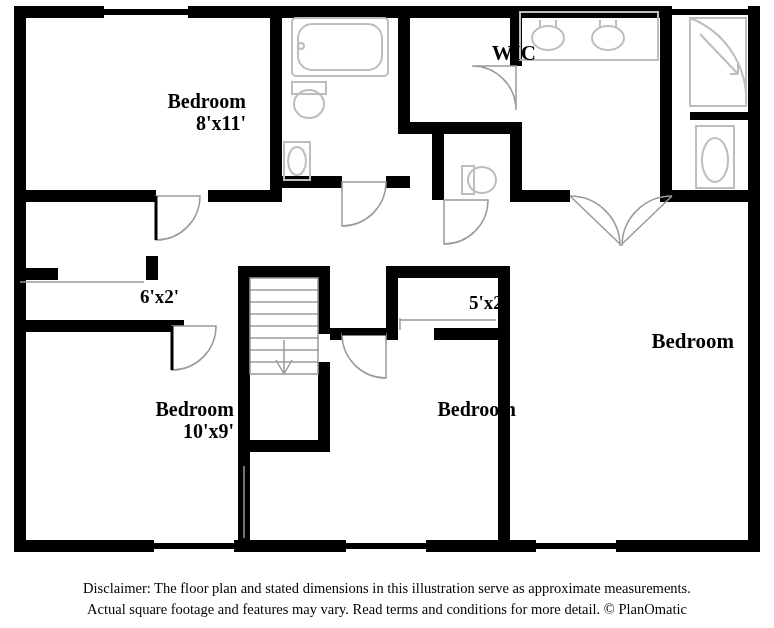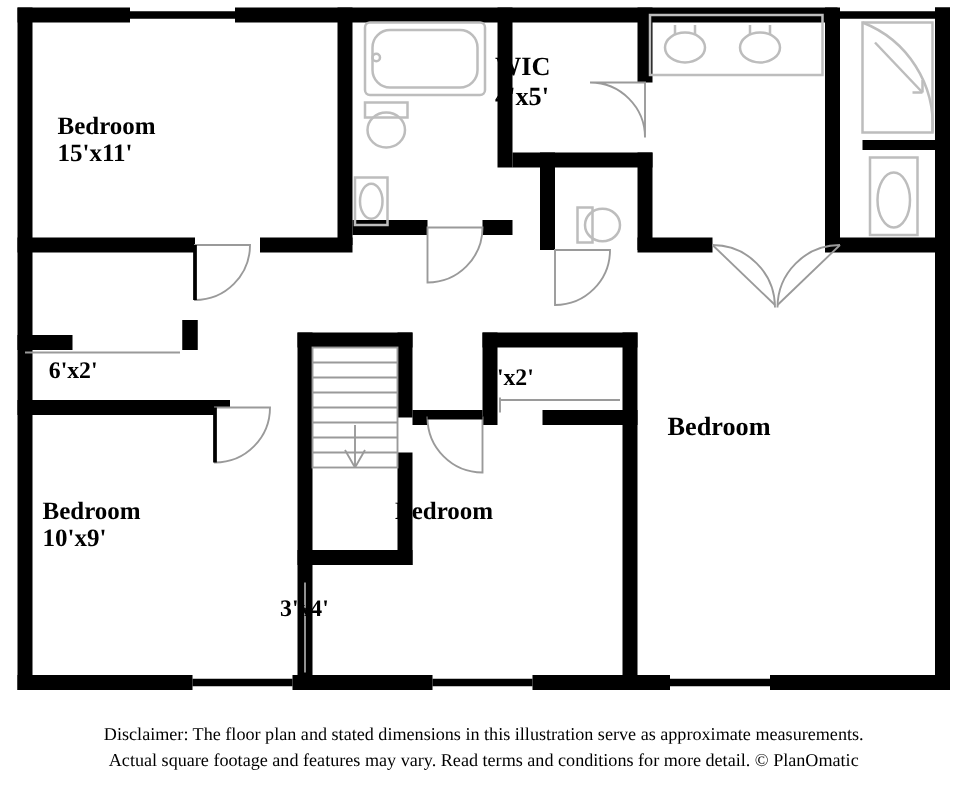--- a/index.html
+++ b/index.html
@@ -20,21 +20,21 @@
     top: 0;
     width: 774px;
     height: 628px;
   }
   .wall {
     position: absolute;
     background: #000000;
   }
   .room-label {
     position: absolute;
-    text-align: left;
+    text-align: right;
     font-family: "Liberation Serif", serif;
     font-weight: bold;
     color: #000000;
     line-height: 1.12;
     white-space: nowrap;
   }
   .room-label .name {
     display: block;
   }
   .room-label .dims {
@@ -193,26 +193,25 @@
     <line x1="244" y1="466" x2="244" y2="538" stroke="#9a9a9a" stroke-width="1.5"></line>
 
     <line x1="20" y1="282" x2="144" y2="282" stroke="#9a9a9a" stroke-width="1.5"></line>
 
     <line x1="400" y1="320" x2="496" y2="320" stroke="#9a9a9a" stroke-width="1.5"></line>
     <line x1="400" y1="318" x2="400" y2="330" stroke="#9a9a9a" stroke-width="1.5"></line>
   </svg>
 
   <div class="room-label" style="left:46px; top:90px; width:200px; font-size:20px;">
     <span class="name">Bedroom</span>
-    <span class="dims">15'x11'</span>
+    <span class="dims">8'x11'</span>
   </div>
 
   <div class="room-label" style="left:396px; top:42px; width:140px; font-size:21px;">
     <span class="name">WIC</span>
-    <span class="dims">4'x5'</span>
   </div>
 
   <div class="room-label" style="left:39px; top:286px; width:140px; font-size:19px;">
     <span class="dims">6'x2'</span>
   </div>
 
   <div class="room-label" style="left:388px; top:292px; width:120px; font-size:19px;">
     <span class="dims">5'x2'</span>
   </div>
 
@@ -222,20 +221,17 @@
 
   <div class="room-label" style="left:34px; top:398px; width:200px; font-size:20px;">
     <span class="name">Bedroom</span>
     <span class="dims">10'x9'</span>
   </div>
 
   <div class="room-label" style="left:316px; top:398px; width:200px; font-size:20px;">
     <span class="name">Bedroom</span>
   </div>
 
-  <div class="room-label" style="left:224px; top:477px; width:120px; font-size:19px;">
-    <span class="dims">3'x4'</span>
-  </div>
 
   <div class="disclaimer" style="top:578px;">Disclaimer: The floor plan and stated dimensions in this illustration serve as approximate measurements.</div>
   <div class="disclaimer" style="top:599px;">Actual square footage and features may vary. Read terms and conditions for more detail. © PlanOmatic</div>
 
 </div>
 
 </body></html>

